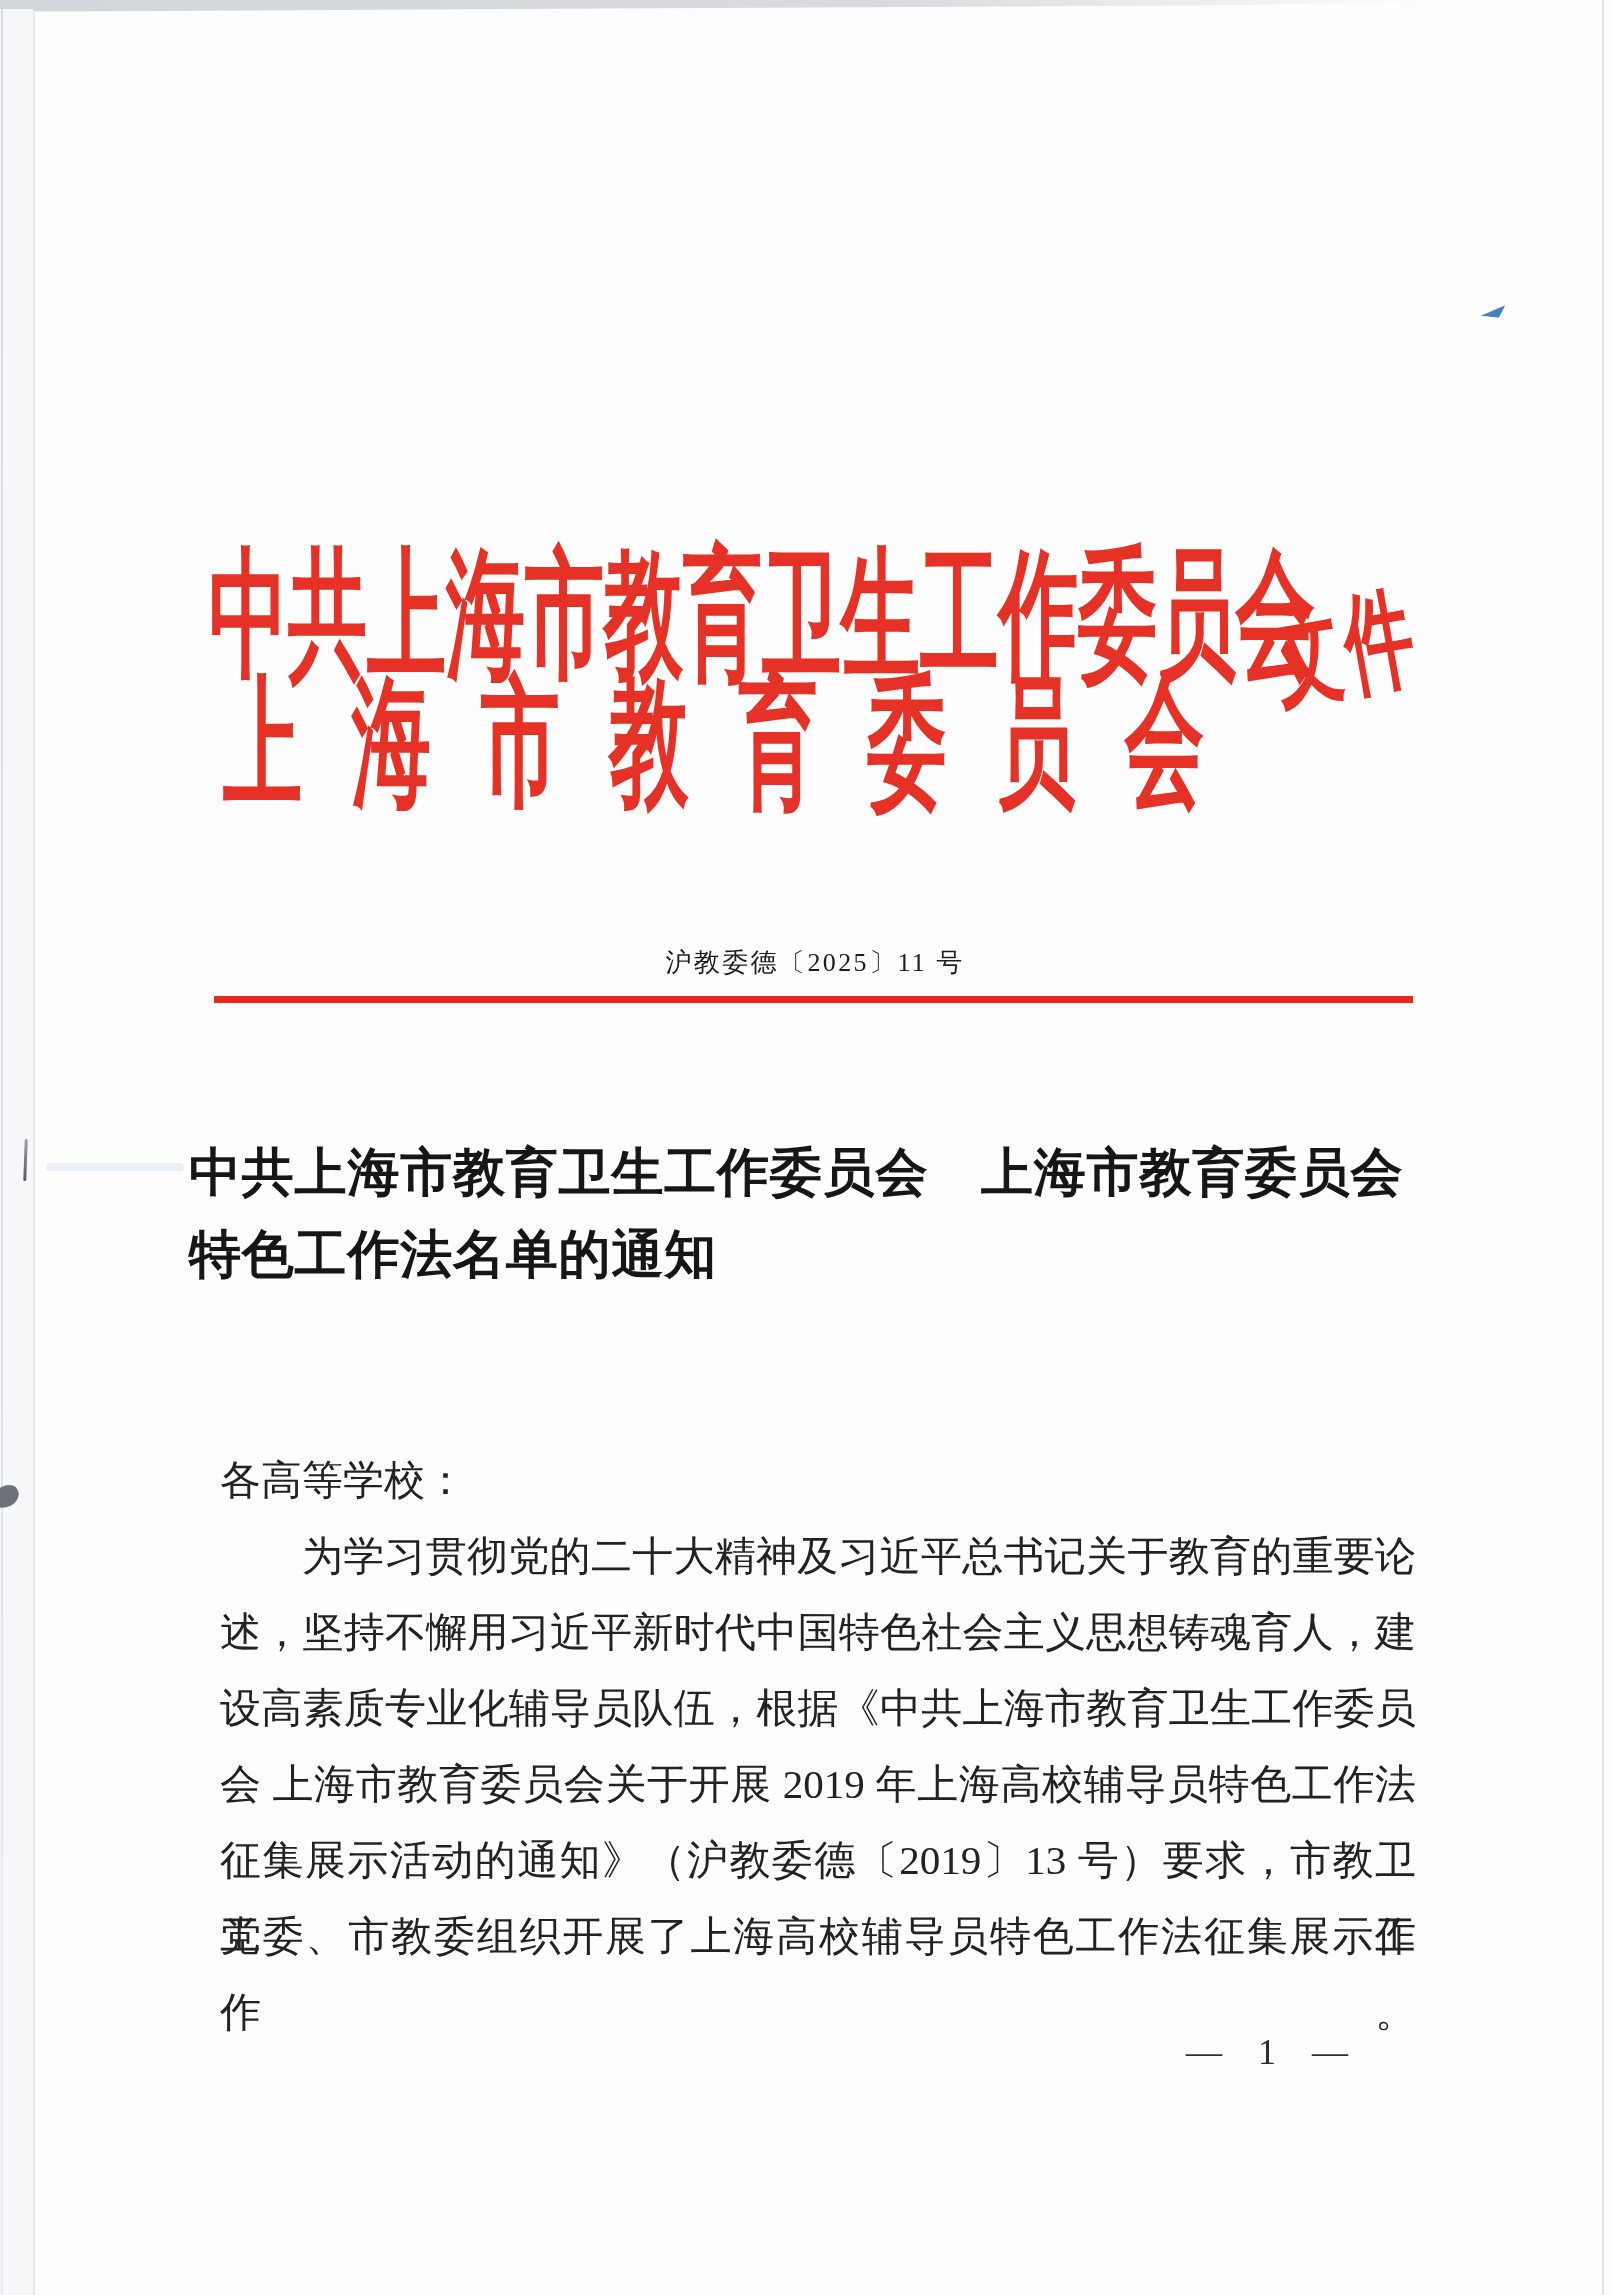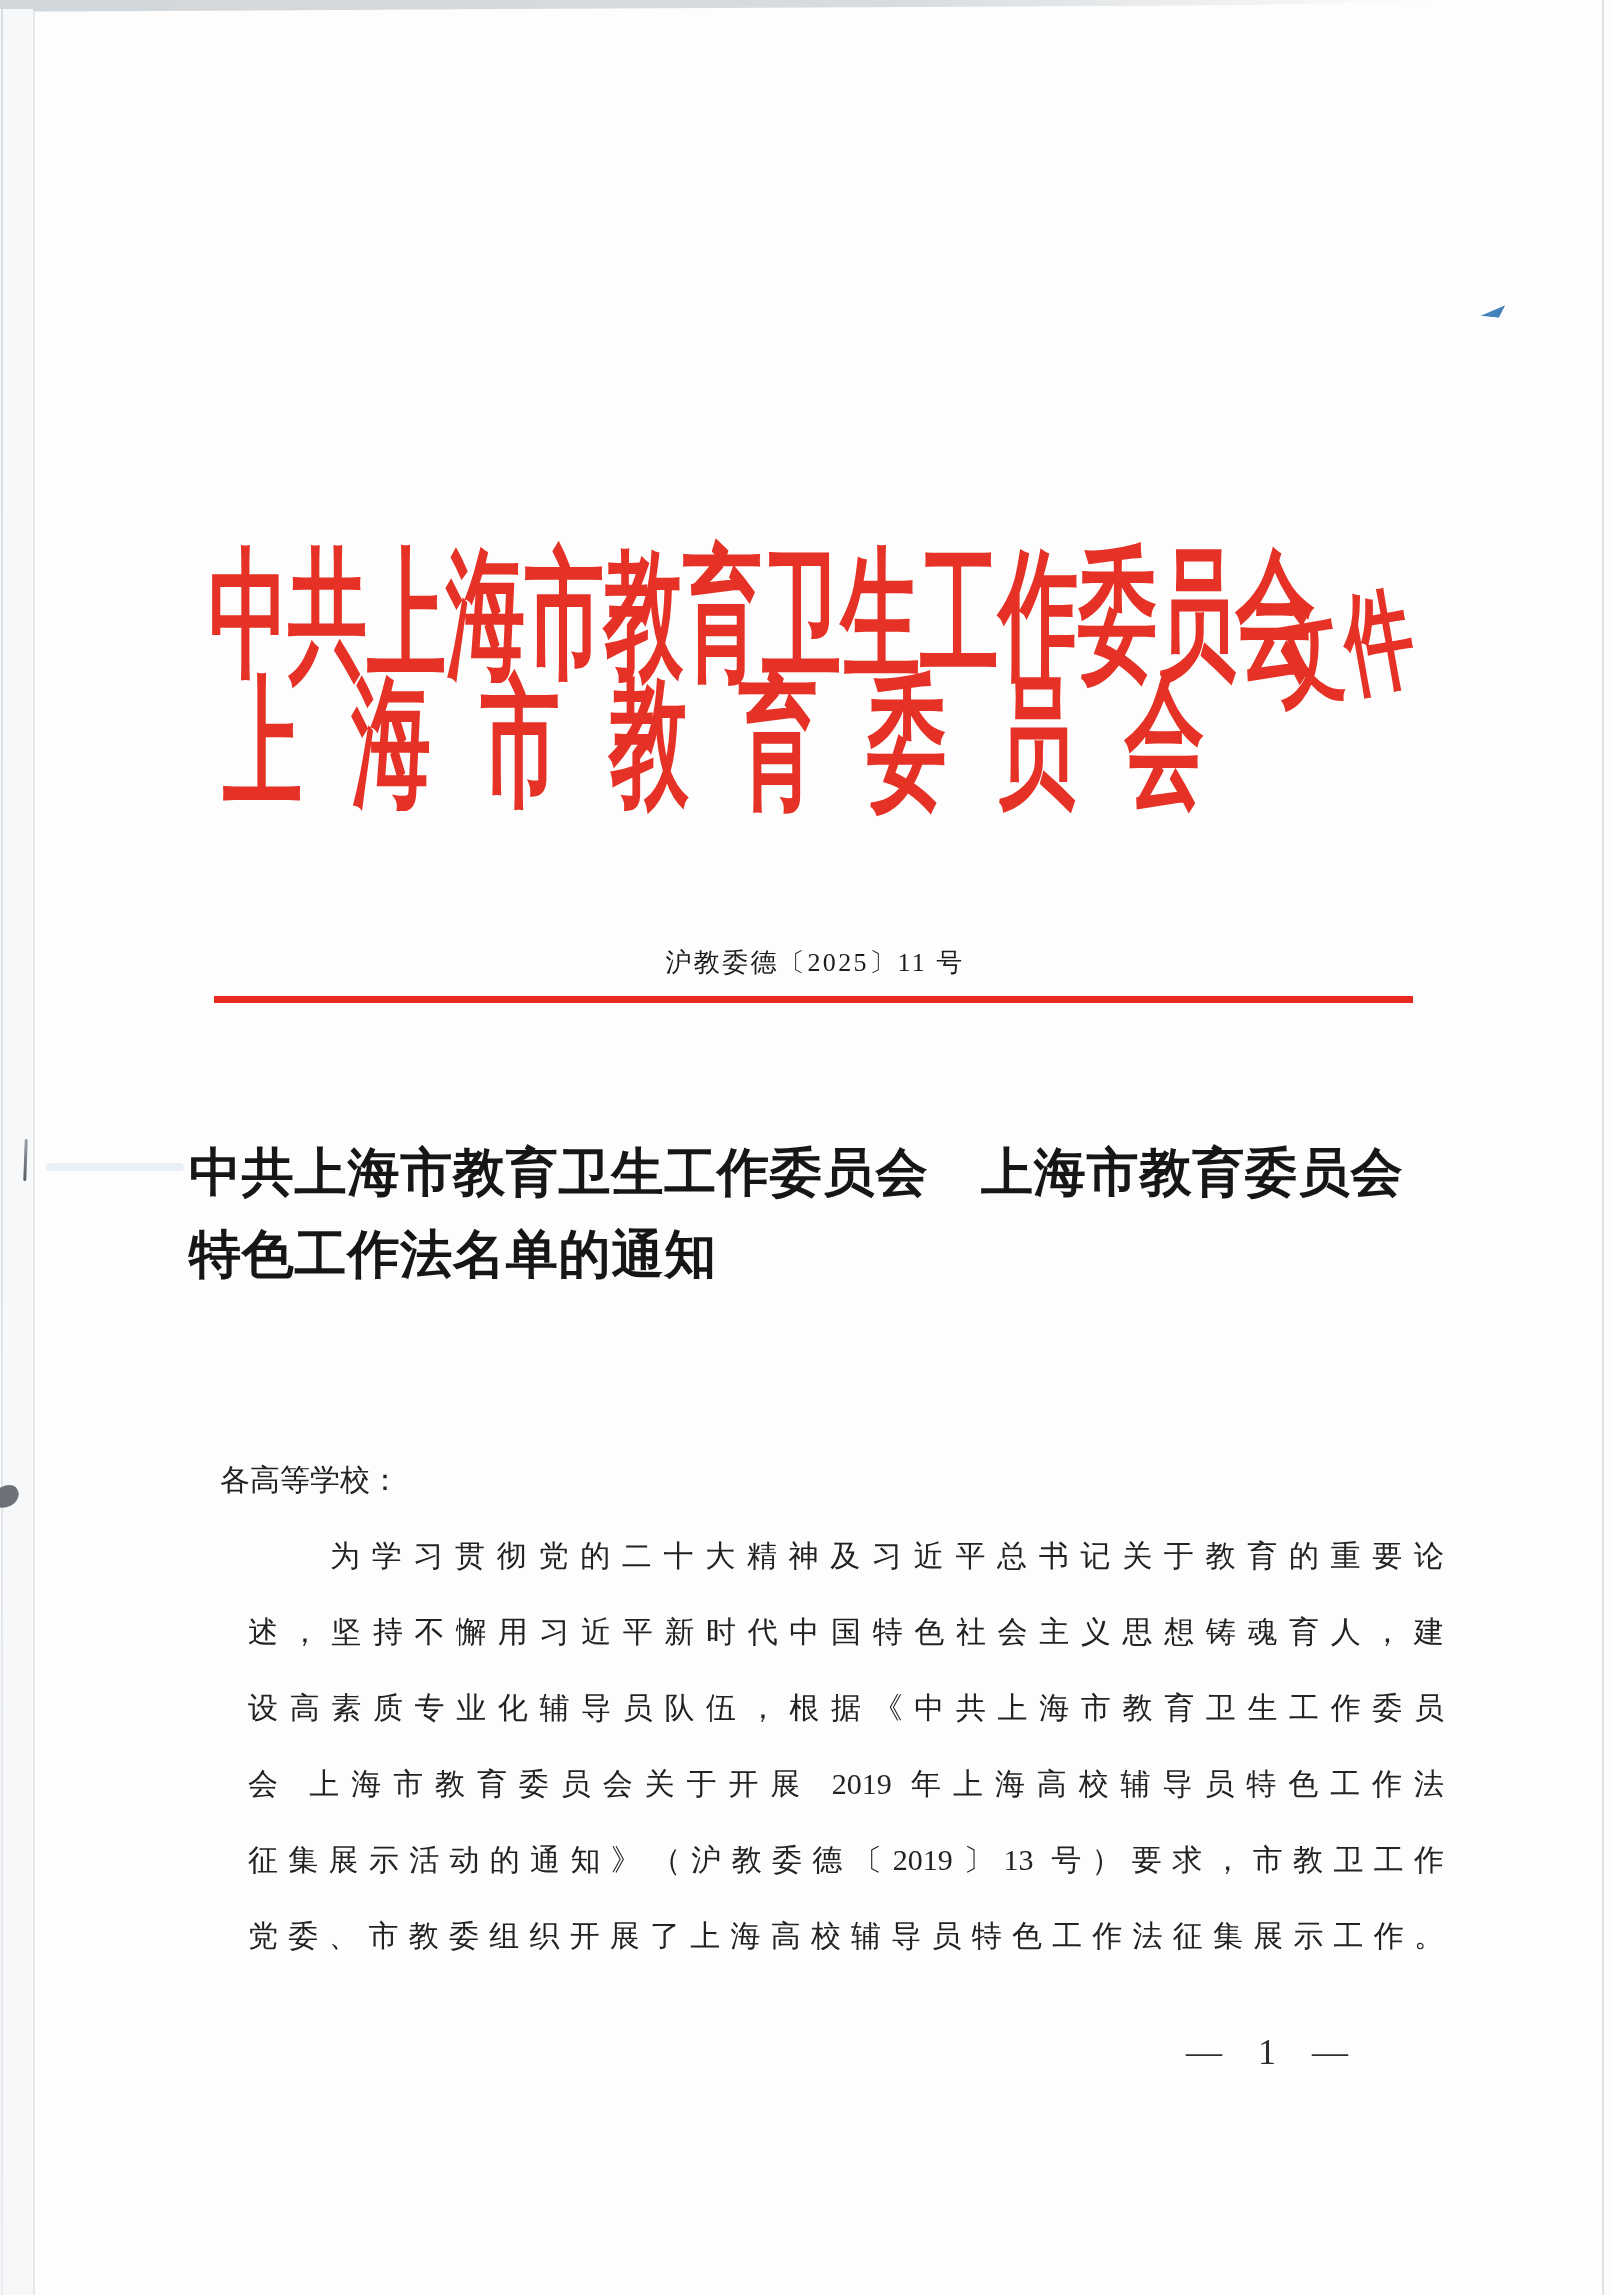--- a/index.html
+++ b/index.html
@@ -100,33 +100,32 @@
     text-align: left;
     font-weight: bold;
     font-size: 52px; line-height: 82px;
     color: #161616;
     letter-spacing: 0.8px;
   }
 
   
   .doc-body {
     position: absolute; left: 220px; top: 1442px; width: 1196px;
-    font-size: 30px; line-height: 76px;
+    font-size: 41px; line-height: 76px;
     color: #222222;
   }
   .body-line {
     width: 1196px; height: 76px;
     white-space: nowrap;
   }
   .body-line.justified {
     text-align: justify;
     text-align-last: justify;
     text-justify: inter-character;
     white-space: normal;
-    margin-left: 28px;
   }
   .body-line.indent { box-sizing: border-box; padding-left: 82px; }
   .salutation { text-align: left; }
 
   
   .page-number {
     position: absolute; left: 1141px; top: 2032px; width: 252px;
     text-align: center;
     font-size: 36px; line-height: 41px;
     word-spacing: 27px;

